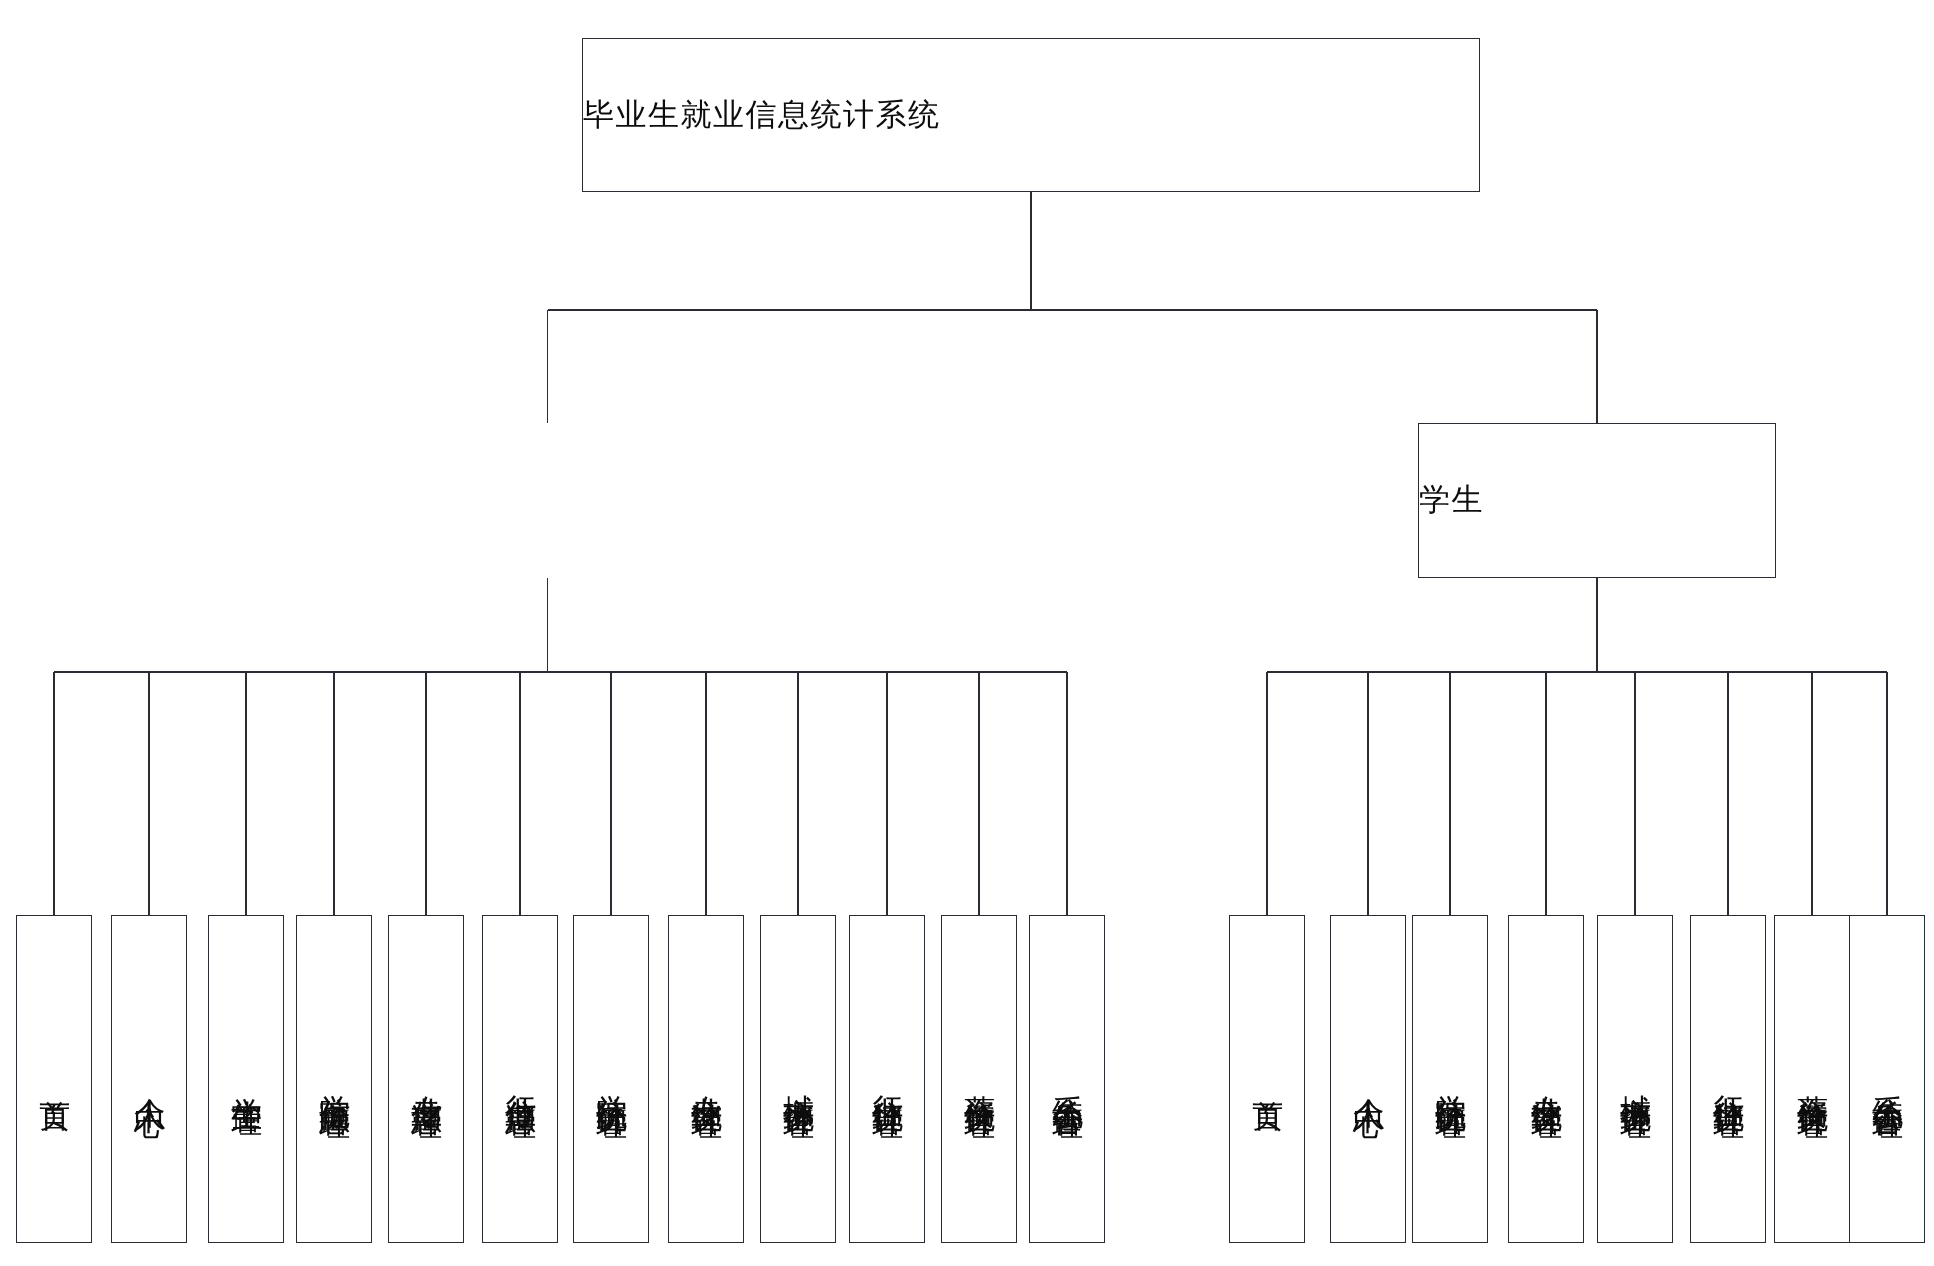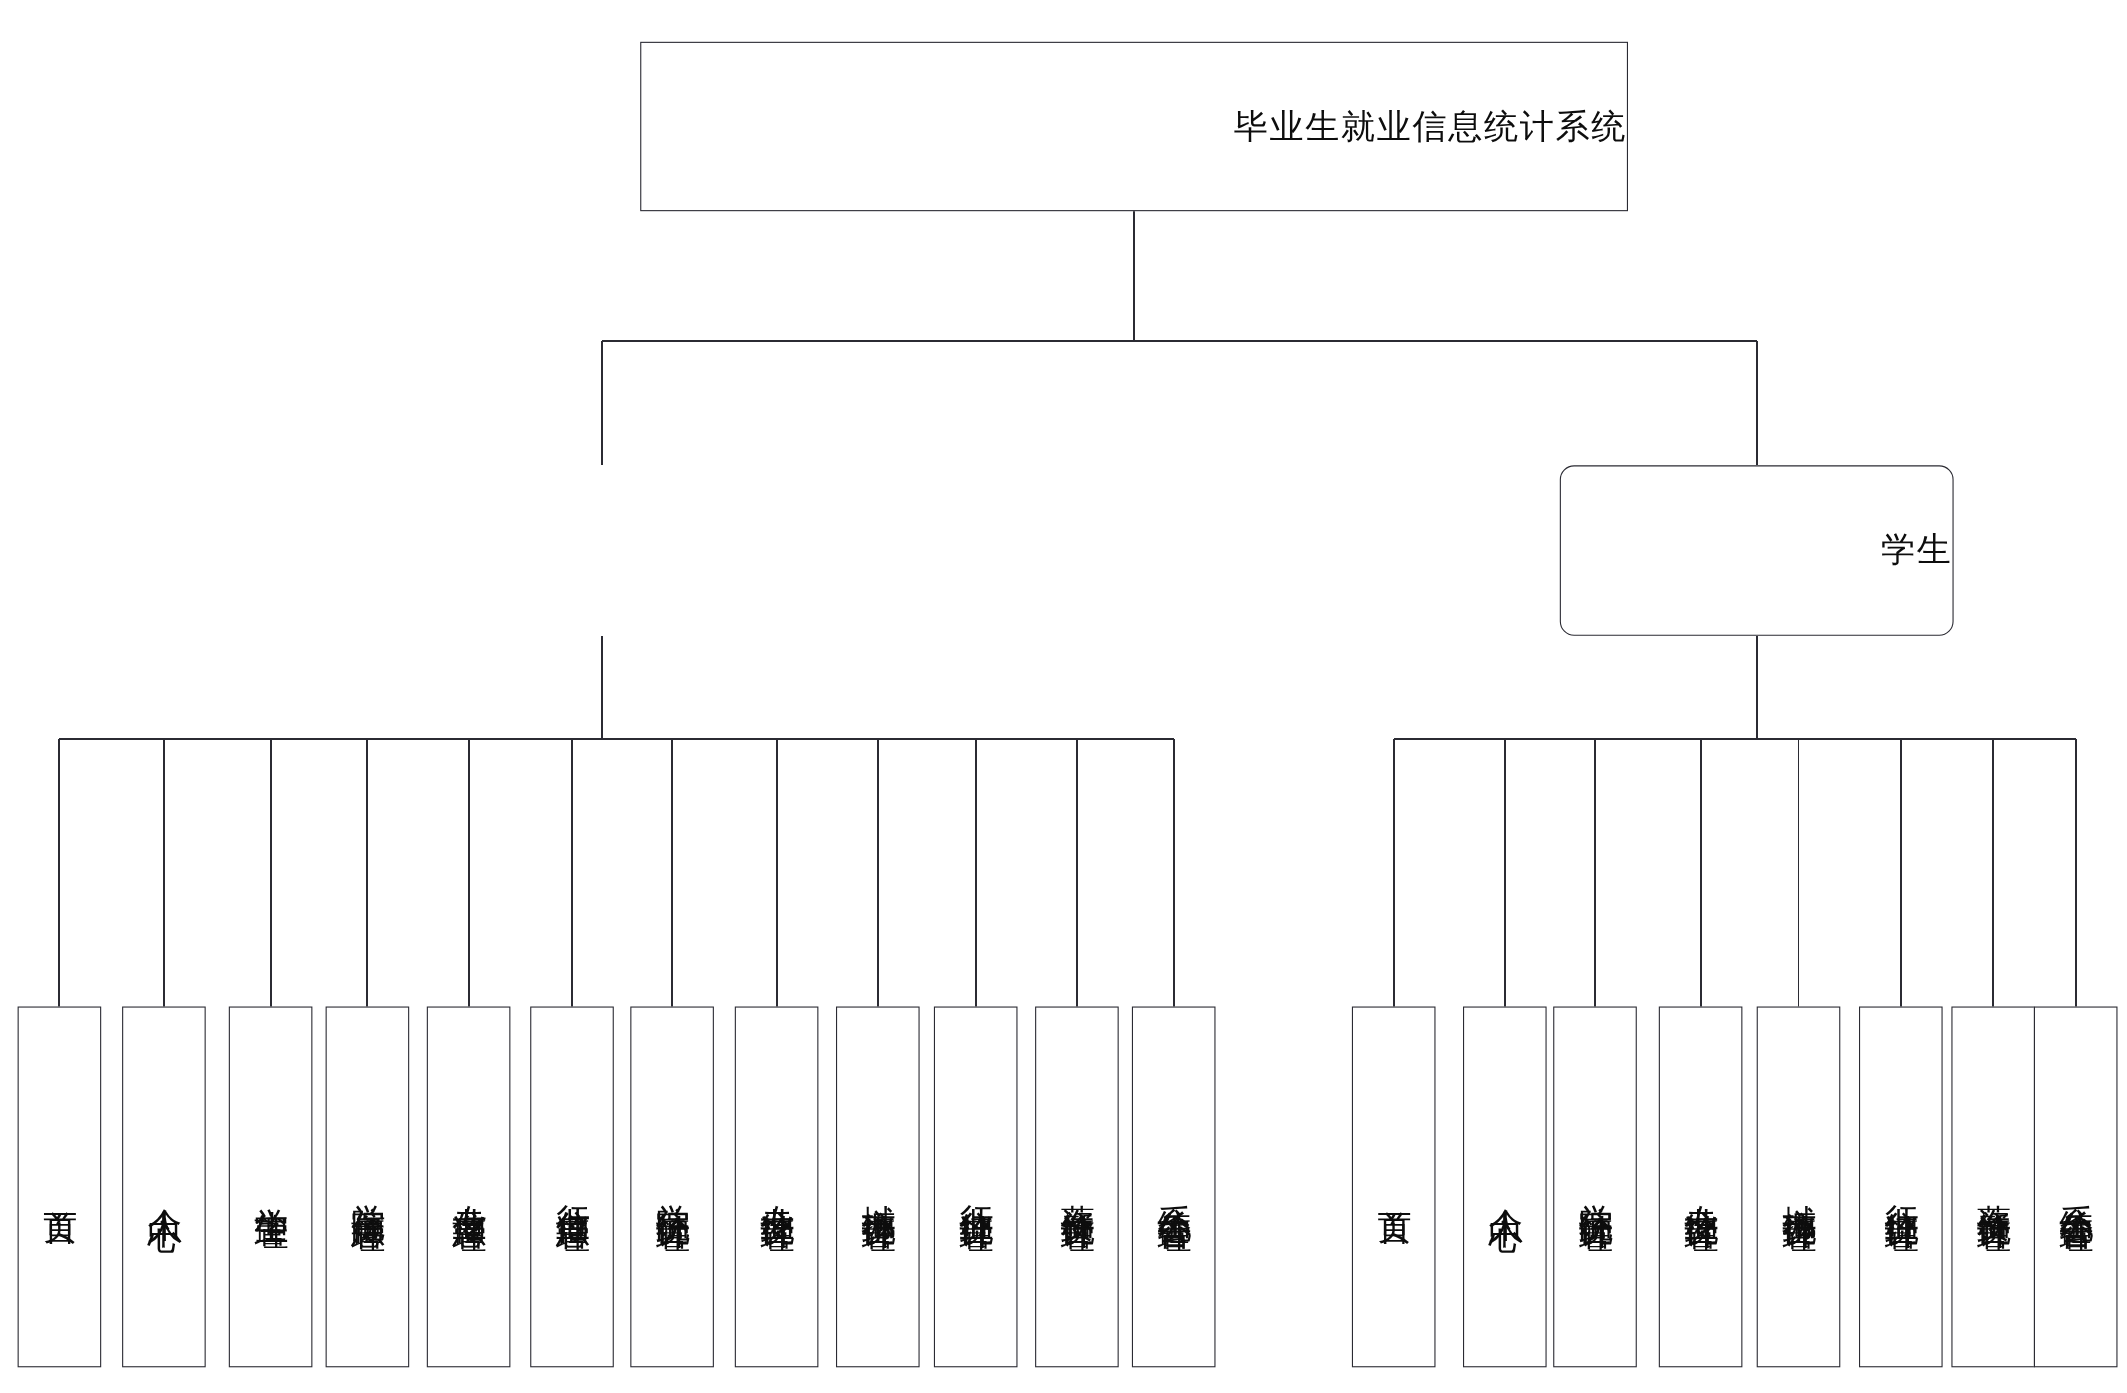--- a/index.html
+++ b/index.html
@@ -27,21 +27,21 @@
     height: 1266px;
     pointer-events: none;
   }
   .node {
     position: absolute;
     box-sizing: border-box;
     background: #ffffff;
     border: 1.6px solid #2b2b33;
     display: flex;
     align-items: center;
-    justify-content: flex-end;
+    justify-content: flex-start;
     overflow: hidden;
   }
   .node.horizontal .node-label {
     font-size: 31px;
     color: #0d0d0d;
     letter-spacing: 1.5px;
     line-height: 1.25;
     white-space: nowrap;
     text-align: center;
   }
@@ -102,21 +102,21 @@
         <line x1="1887" y1="672" x2="1887" y2="915"></line>
         <line x1="1597" y1="578" x2="1597" y2="672"></line>
         <line x1="1267" y1="672" x2="1887" y2="672"></line>
       </g>
   </svg>
 
   <div class="leaf-row" id="nodes-layer">
       <div class="node horizontal" style="left: 582px; top: 38px; width: 898px; height: 154px;">
         <span class="node-label">毕业生就业信息统计系统</span>
       </div>
-      <div class="node horizontal" style="left: 1418px; top: 423px; width: 358px; height: 155px; border-radius: 13px;">
+      <div class="node horizontal" style="left: 1418px; top: 423px; width: 358px; height: 155px;">
         <span class="node-label">学生</span>
       </div>
       <div class="node vertical" style="left: 16px; top: 915px; width: 76px; height: 328px;">
         <span class="node-label">首页</span>
       </div>
       <div class="node vertical" style="left: 111px; top: 915px; width: 76px; height: 328px;">
         <span class="node-label">个人中心</span>
       </div>
       <div class="node vertical" style="left: 208px; top: 915px; width: 76px; height: 328px;">
         <span class="node-label">学生管理</span>

